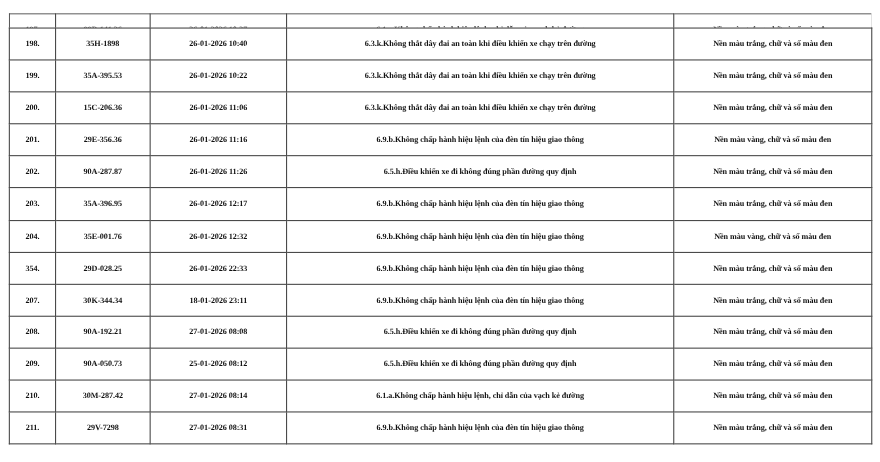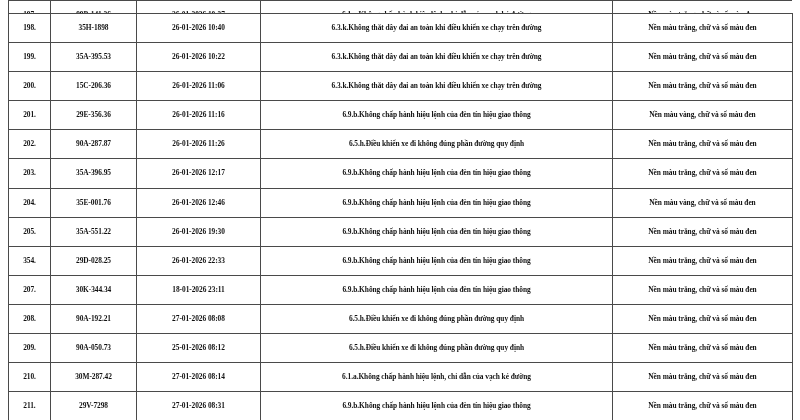--- a/index.html
+++ b/index.html
@@ -12,21 +12,21 @@
     height: 420px;
     overflow: hidden;
     font-family: "Liberation Serif", serif;
     color: #1a1a1a;
   }
   .page {
     position: relative;
     width: 800px;
     height: 368px;
     box-sizing: border-box;
-    padding: 0 8px;
+    padding: 12px 8px;
     background: #ffffff;
   }
   table.violation-table {
     border-collapse: collapse;
     width: 784px;
     margin: 0;
     table-layout: fixed;
   }
   table.violation-table td {
     border: 1px solid #4a4a4a;
@@ -139,30 +139,23 @@
       <tr>
         <td class="no">203.</td>
         <td class="plate">35A-396.95</td>
         <td class="time">26-01-2026 12:17</td>
         <td class="viol">6.9.b.Không chấp hành hiệu lệnh của đèn tín hiệu giao thông</td>
         <td class="plcol">Nền màu trắng, chữ và số màu đen</td>
       </tr>
       <tr>
         <td class="no">204.</td>
         <td class="plate">35E-001.76</td>
-        <td class="time">26-01-2026 12:46</td>
+        <td class="time">26-01-2026 12:32</td>
         <td class="viol">6.9.b.Không chấp hành hiệu lệnh của đèn tín hiệu giao thông</td>
         <td class="plcol">Nền màu vàng, chữ và số màu đen</td>
-      </tr>
-      <tr>
-        <td class="no">205.</td>
-        <td class="plate">35A-551.22</td>
-        <td class="time">26-01-2026 19:30</td>
-        <td class="viol">6.9.b.Không chấp hành hiệu lệnh của đèn tín hiệu giao thông</td>
-        <td class="plcol">Nền màu trắng, chữ và số màu đen</td>
       </tr>
       <tr>
         <td class="no">354.</td>
         <td class="plate">29D-028.25</td>
         <td class="time">26-01-2026 22:33</td>
         <td class="viol">6.9.b.Không chấp hành hiệu lệnh của đèn tín hiệu giao thông</td>
         <td class="plcol">Nền màu trắng, chữ và số màu đen</td>
       </tr>
       <tr>
         <td class="no">207.</td>

